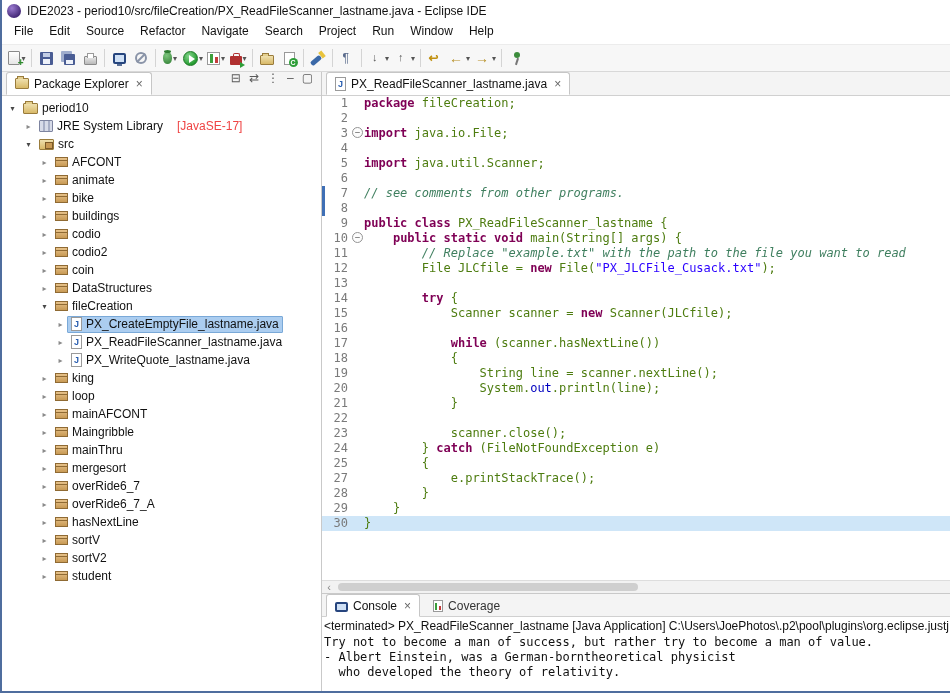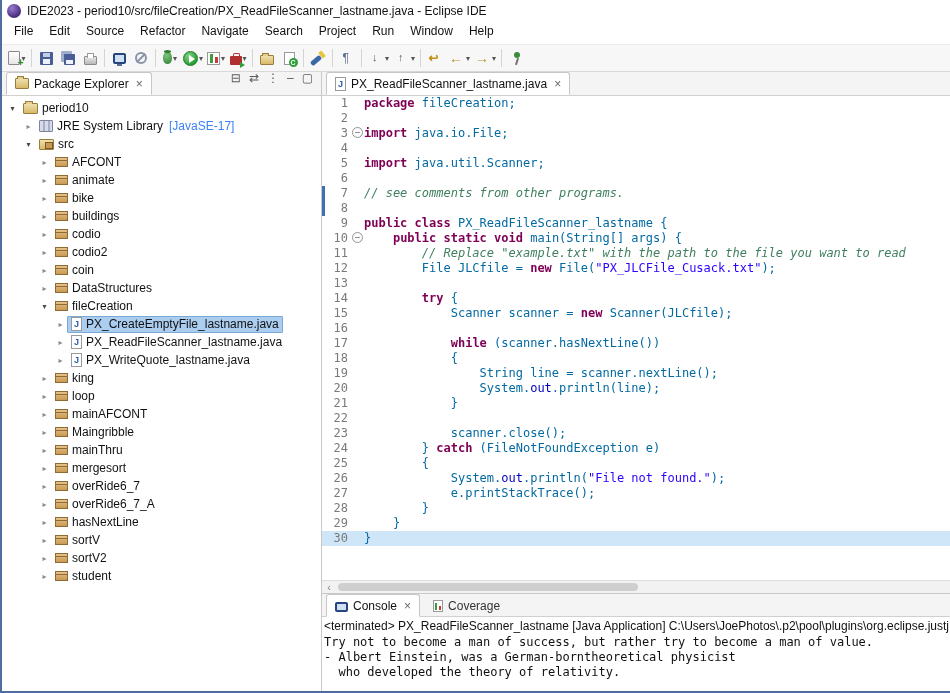--- a/index.html
+++ b/index.html
@@ -73,21 +73,21 @@
   .viewbar-icons{display:flex;align-items:center;gap:8px;padding:0 8px 4px 0;color:#5a5a5a;font-size:12px}
   .vb-icon{line-height:1}
 
   
   .tree{flex:1;overflow:hidden;padding-top:3px}
   .tree-row{height:18px;display:flex;align-items:center;white-space:nowrap}
   .arrow{width:13px;flex:none;text-align:center;font-size:8px;color:#8a8a8a}
   .arrow.expanded{color:#484848}
   .row-content{display:flex;align-items:center;gap:4px;padding:0 3px;height:17px;border:1px solid transparent;border-radius:1px}
   .tree-row.selected .row-content{background:#abcdf0;border-color:#7aa9d8}
-  .tsuffix{color:#3b82f6;margin-left:2px}
+  .tsuffix{color:#ef4444;margin-left:10px}
   .ticon{flex:none;position:relative;display:inline-flex;align-items:center;justify-content:center}
   .tic-project{width:15px;height:11px;background:linear-gradient(#efe0ae,#d8b968);border:1px solid #9a7c3c;border-radius:1px}
   .tic-project::before{content:'';position:absolute;top:-3px;left:1px;width:6px;height:2px;background:#e4cf8e;border:1px solid #9a7c3c;border-bottom:none}
   .tic-srcfolder{width:15px;height:11px;background:linear-gradient(#efe0ae,#d8b968);border:1px solid #9a7c3c;border-radius:1px}
   .tic-srcfolder::after{content:'';position:absolute;right:0;bottom:0;width:6px;height:5px;background:#c89a55;border:1px solid #7c5a28}
   .tic-library{width:14px;height:12px;background:repeating-linear-gradient(90deg,#d7dbe8 0 3px,#a8afc6 3px 5px);border:1px solid #7d84a0;border-radius:1px}
   .tic-package{width:13px;height:10px;background:linear-gradient(#e7c28a,#c89a55);border:1px solid #8f6a33}
   .tic-package::before{content:'';position:absolute;left:0;right:0;top:2px;height:1px;background:#8f6a33}
   .tic-jfile{width:11px;height:14px;background:#fff;border:1px solid #9a9a9a;font-family:"Liberation Sans",sans-serif;font-size:9px;font-weight:bold;color:#2b5fb0}
 
@@ -98,21 +98,21 @@
   .lmark{width:3px;flex:none}
   .lmark.range{background:#3f6fb5}
   .lnum{width:26px;flex:none;text-align:right;color:#7a7a7a;padding-right:3px}
   .lfold{width:13px;flex:none;text-align:center}
   .lfold.has::after{content:'−';display:inline-block;width:9px;height:9px;line-height:8px;border:1px solid #949494;border-radius:50%;font-size:9px;color:#666;background:#fcfcfc;vertical-align:2px}
   .ltext{white-space:pre}
   .tk-k{color:#7f0055;font-weight:bold}
   .tk-s{color:#2a00ff}
   .tk-c{color:#3f7f5f;font-style:italic}
   .tk-f{color:#0000c0;}
-  .tk-p{color:#0369a1}
+  .tk-p{color:#4d7c0f}
 
   .hscroll{height:13px;flex:none;background:#f2f2f2;border-top:1px solid #ddd;display:flex;align-items:center}
   .hs-arrow{width:14px;text-align:center;color:#888;font-size:11px;line-height:11px}
   .hs-thumb{height:8px;width:300px;background:#cfcfcf;border-radius:4px;margin:0 2px}
 
   
   .console{height:98px;flex:none;border-top:1px solid #c9c9c9;display:flex;flex-direction:column;background:#fff}
   .console .viewbar{height:23px}
   .cticon{position:relative;display:inline-block;width:13px;height:13px;flex:none}
   .cti-console{height:10px;margin-top:2px;background:#26457e;border-radius:2px}
@@ -591,26 +591,20 @@
             <span class="ltext"><span class="tk-p">		} </span><span class="tk-k">catch</span><span class="tk-p"> (FileNotFoundException e)</span></span>
           </div>
           <div class="code-line">
             <span class="lmark"></span>
             <span class="lnum">25</span>
             <span class="lfold"></span>
             <span class="ltext"><span class="tk-p">		{</span></span>
           </div>
           <div class="code-line">
             <span class="lmark"></span>
-            <span class="lnum">26</span>
-            <span class="lfold"></span>
-            <span class="ltext"><span class="tk-p">			System.</span><span class="tk-f">out</span><span class="tk-p">.println(</span><span class="tk-s">"File not found."</span><span class="tk-p">);</span></span>
-          </div>
-          <div class="code-line">
-            <span class="lmark"></span>
             <span class="lnum">27</span>
             <span class="lfold"></span>
             <span class="ltext"><span class="tk-p">			e.printStackTrace();</span></span>
           </div>
           <div class="code-line">
             <span class="lmark"></span>
             <span class="lnum">28</span>
             <span class="lfold"></span>
             <span class="ltext"><span class="tk-p">		}</span></span>
           </div>

